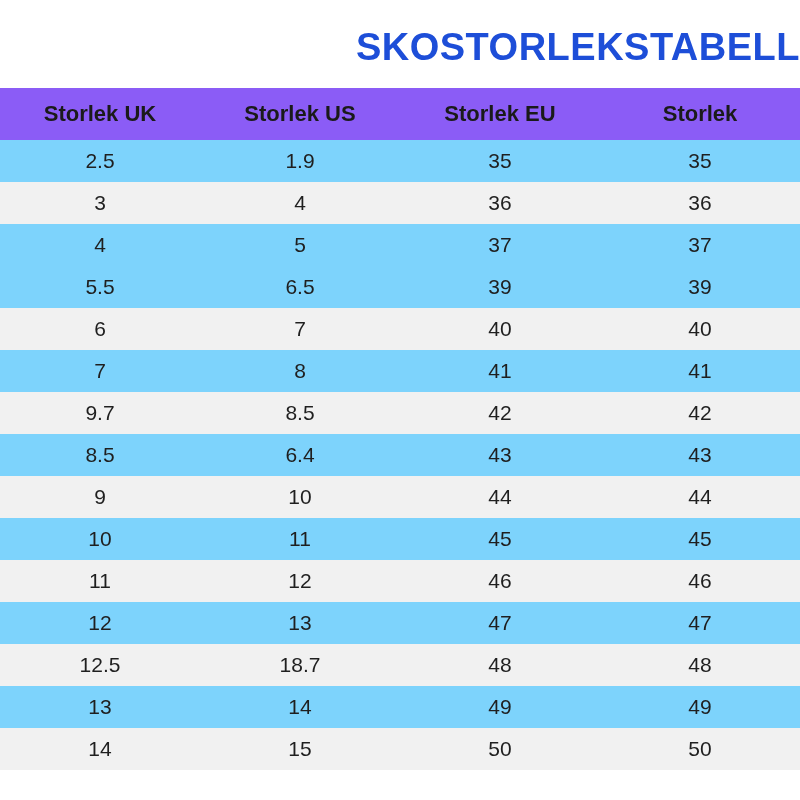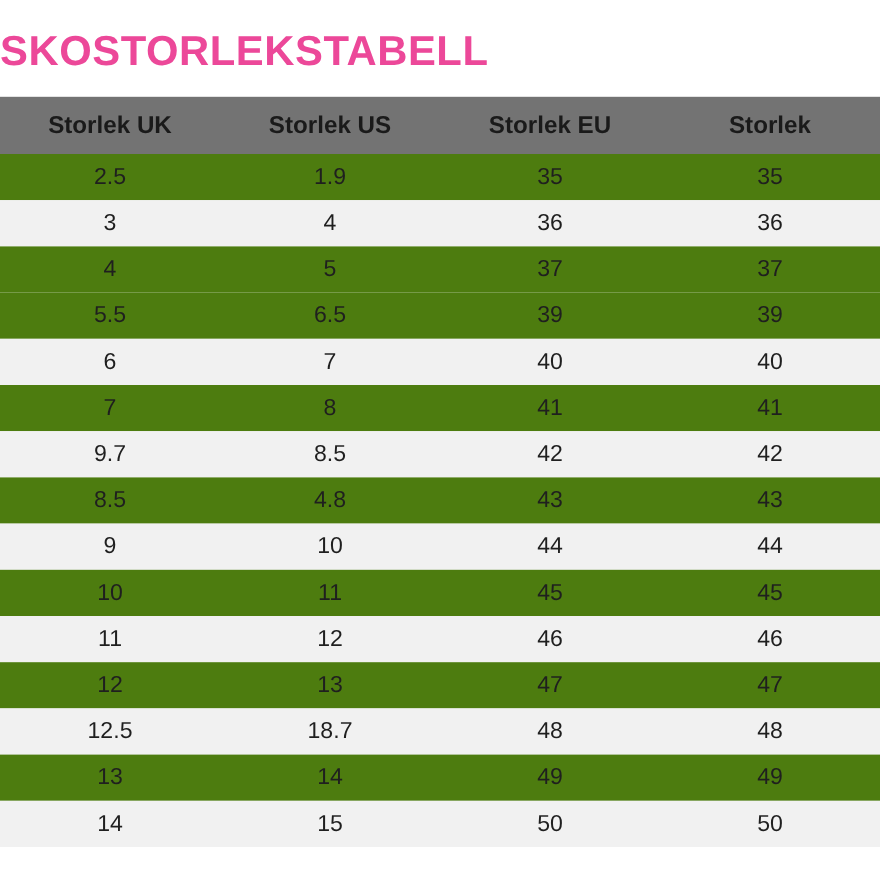--- a/index.html
+++ b/index.html
@@ -15,51 +15,51 @@
     overflow: hidden;
   }
   .page {
     width: 800px;
     height: 800px;
     box-sizing: border-box;
     display: flex;
     flex-direction: column;
   }
   .title {
-    text-align: left;
+    text-align: right;
     font-size: 38px;
     font-weight: bold;
     letter-spacing: 0.5px;
     padding: 28px 0 22px 0;
-    color: #ec4899;
+    color: #1d4ed8;
     line-height: 1;
   }
   table.size-table {
     width: 100%;
     border-collapse: collapse;
     table-layout: fixed;
   }
   table.size-table th {
-    background: #737373;
+    background: #8b5cf6;
     font-size: 22px;
     font-weight: bold;
     color: #1a1a1a;
     padding: 13px 0 13px 0;
     text-align: center;
     border: none;
   }
   table.size-table td {
     font-size: 21px;
     text-align: center;
     padding: 9px 0 9px 0;
     color: #1f1f1f;
     border: none;
   }
   table.size-table tbody tr.odd td {
-    background: #4d7c0f;
+    background: #7dd3fc;
   }
   table.size-table tbody tr.even td {
     background: #f1f1f1;
   }
 </style>
 </head>
 <body>
 
 <div class="page">
 
@@ -112,21 +112,21 @@
         <td>41</td>
       </tr>
       <tr class="even">
         <td>9.7</td>
         <td>8.5</td>
         <td>42</td>
         <td>42</td>
       </tr>
       <tr class="odd">
         <td>8.5</td>
-        <td>4.8</td>
+        <td>6.4</td>
         <td>43</td>
         <td>43</td>
       </tr>
       <tr class="even">
         <td>9</td>
         <td>10</td>
         <td>44</td>
         <td>44</td>
       </tr>
       <tr class="odd">

